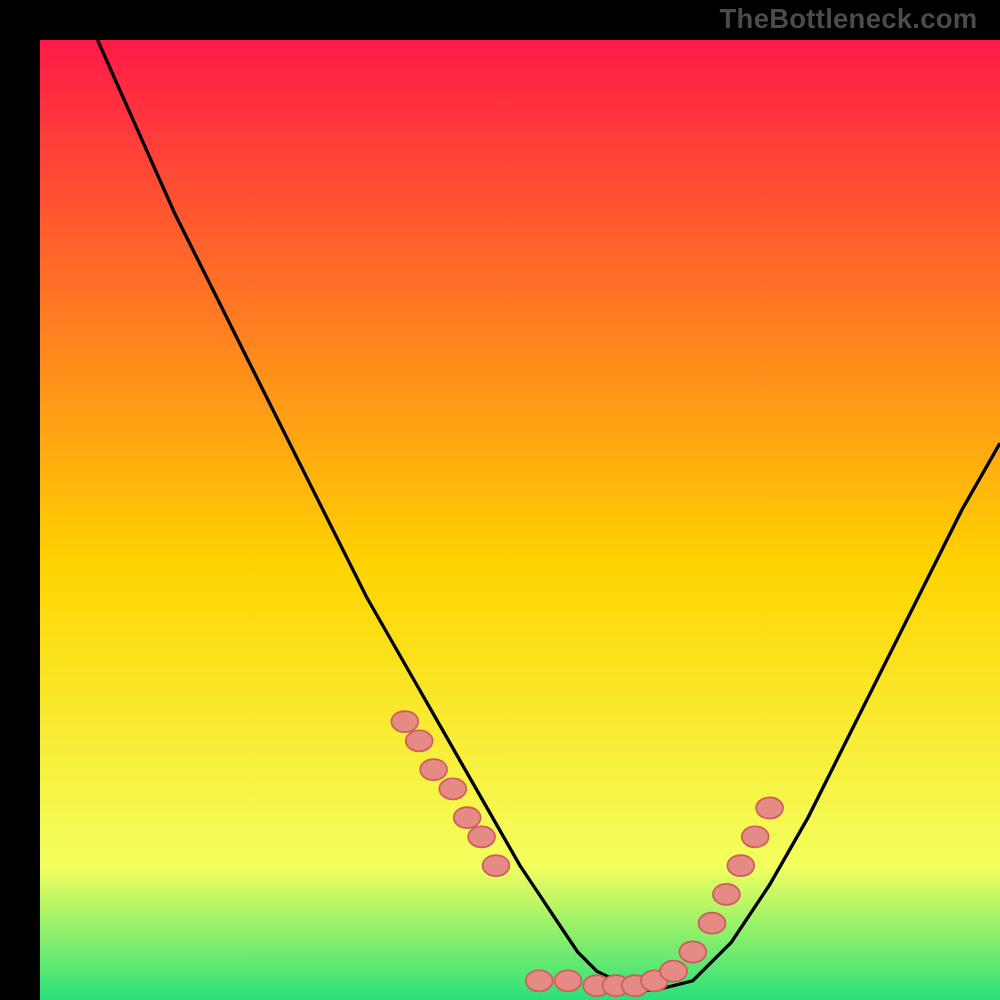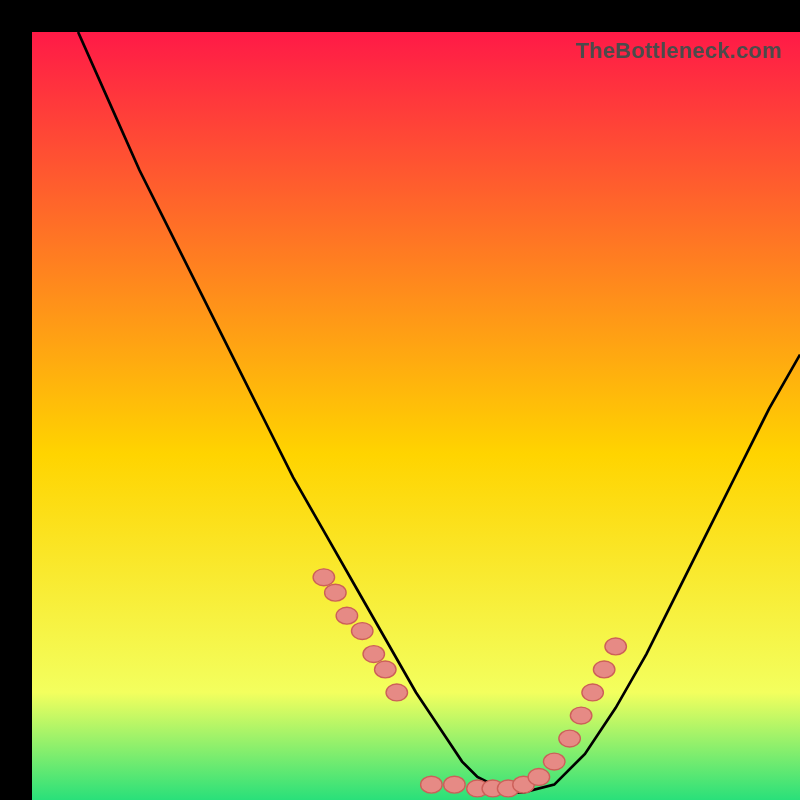--- a/index.html
+++ b/index.html
@@ -28,21 +28,20 @@
   }
   .watermark {
     position: absolute;
     top: 2px;
     right: 18px;
     color: #4b4b4b;
     font-size: 22px;
     font-weight: 600;
     letter-spacing: 0.2px;
     user-select: none;
-    margin-top: 36px;
   }
 </style>
 </head>
 <body>
 
 <div class="frame">
   <svg class="plot-area" viewBox="0 0 100 100" preserveAspectRatio="none" width="768" height="768">
     <defs>
       <linearGradient id="bg-grad" x1="0" y1="0" x2="0" y2="1">
         <stop offset="0%" stop-color="#ff1a47"></stop>

